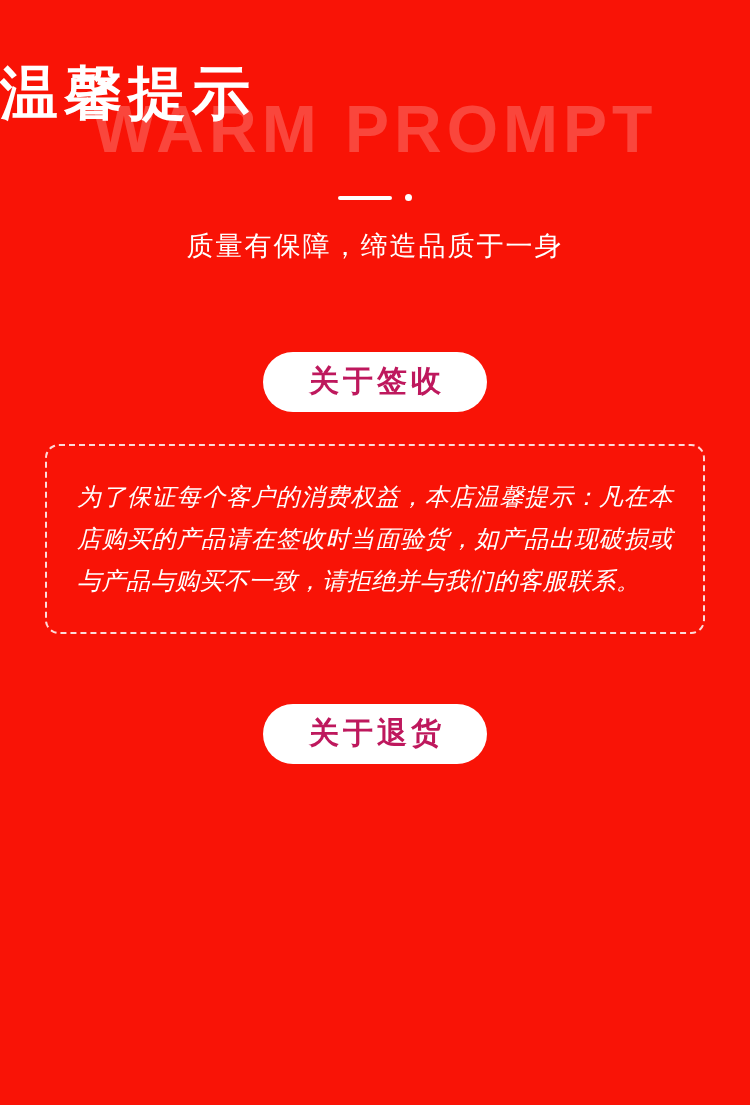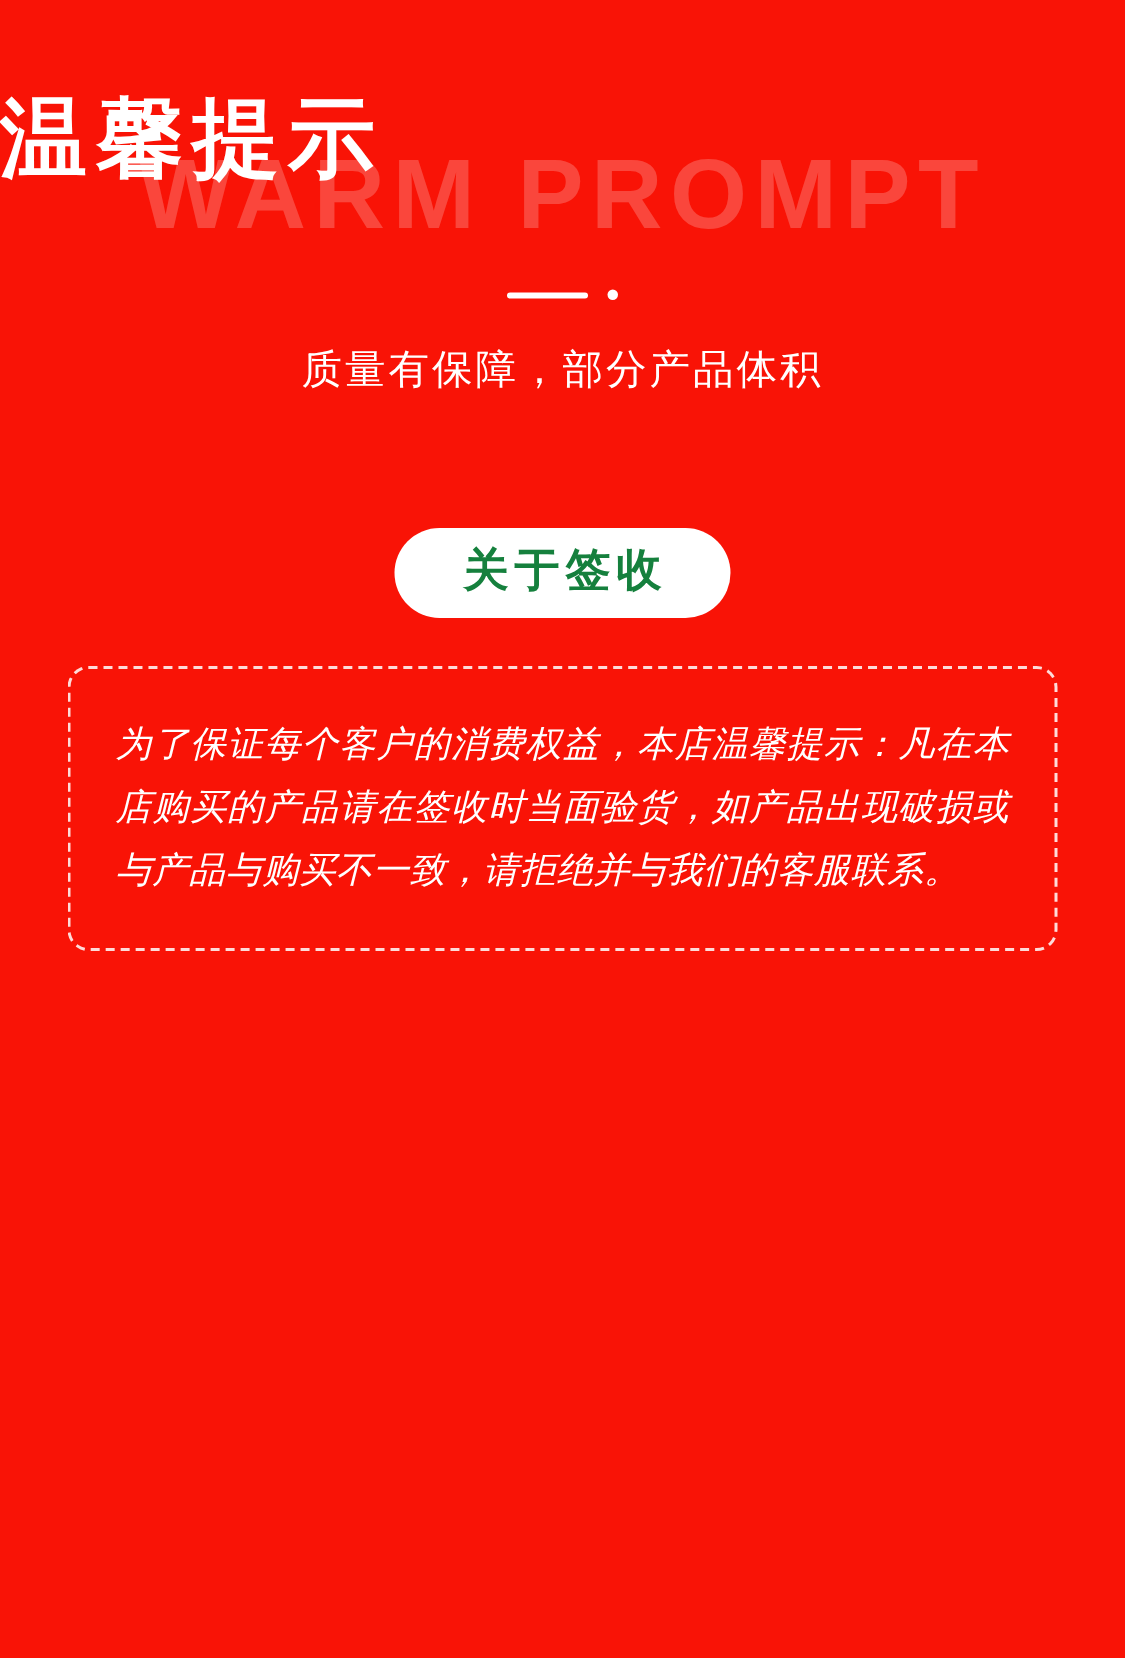--- a/index.html
+++ b/index.html
@@ -98,21 +98,21 @@
   }
   .section.first { margin-top: 62px; }
   .section.second { margin-top: 70px; }
 
   .pill-wrap {
     text-align: center;
   }
   .pill {
     display: inline-block;
     background: #ffffff;
-    color: #15803d;
+    color: #be185d;
     font-size: 30px;
     font-weight: bold;
     letter-spacing: 4px;
     padding: 14px 42px 16px 46px;
     border-radius: 32px;
     line-height: 1;
   }
 
   .box {
     margin: 32px auto 0;
@@ -136,28 +136,31 @@
 <body>
 
 <div class="page">
 
   <div class="header">
     <div class="watermark">WARM PROMPT</div>
     <div class="title-cn">温馨提示</div>
     <div class="divider">
       <span class="bar"></span><span class="dot"></span>
     </div>
-    <div class="subtitle">质量有保障，部分产品体积</div>
+    <div class="subtitle">质量有保障，缔造品质于一身</div>
   </div>
 
   <div class="section first">
     <div class="pill-wrap">
       <span class="pill">关于签收</span>
     </div>
     <div class="box">
       <p>为了保证每个客户的消费权益，本店温馨提示：凡在本店购买的产品请在签收时当面验货，如产品出现破损或与产品与购买不一致，请拒绝并与我们的客服联系。</p>
     </div>
   </div>
 
   <div class="section second">
+    <div class="pill-wrap">
+      <span class="pill">关于退货</span>
+    </div>
   </div>
 
 </div>
 
 </body></html>

